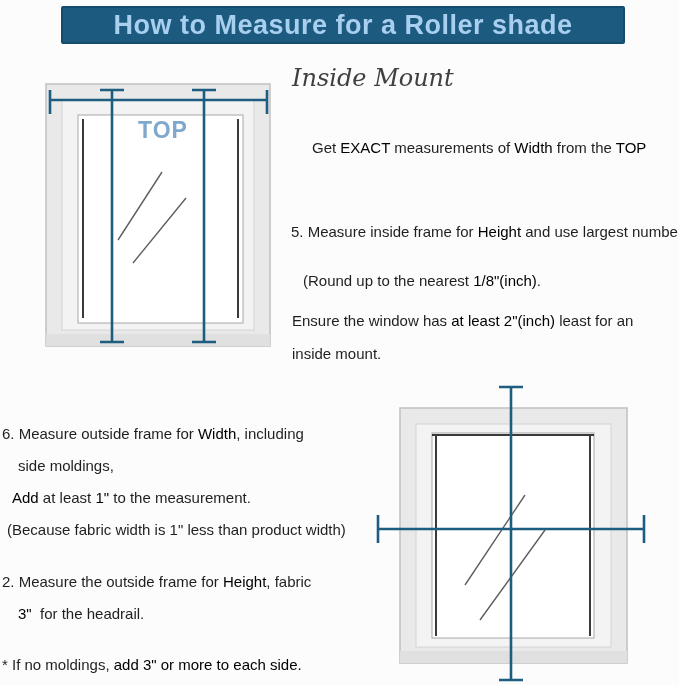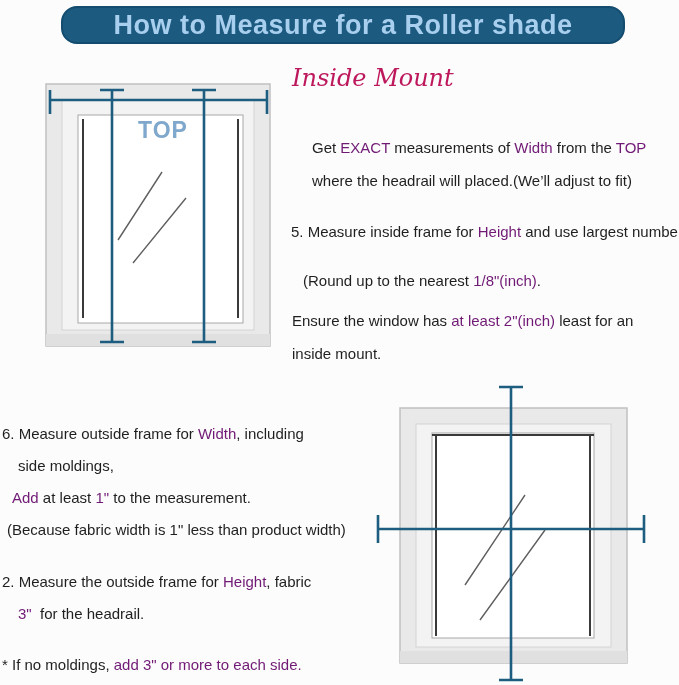--- a/index.html
+++ b/index.html
@@ -3,37 +3,37 @@
 <meta charset="utf-8">
 <style>
   html,body{margin:0;padding:0;}
   .page{
     position:relative;width:679px;height:685px;
     background:#fcfcfc;overflow:hidden;
     font-family:"Liberation Sans",sans-serif;
   }
   .banner{
     position:absolute;left:61px;top:6px;width:564px;height:38px;
-    background:#1c5a80;border:2px solid #134c6e;border-radius:16px;
+    background:#1c5a80;border:2px solid #134c6e;border-radius:2px;
     box-sizing:border-box;display:flex;align-items:center;justify-content:center;
   }
   .banner span{
     color:#a9cfee;font-weight:bold;font-size:27px;letter-spacing:.5px;
     font-family:"Liberation Sans",sans-serif;white-space:nowrap;
   }
   .sec-heading{
     position:absolute;
     font-family:"DejaVu Serif","Liberation Serif",serif;
-    font-style:italic;font-size:24px;color:#be185d;white-space:nowrap;
+    font-style:italic;font-size:24px;color:#404040;white-space:nowrap;
   }
   .line{
     position:absolute;white-space:nowrap;
     font-size:15px;color:#1f1f1f;line-height:19px;
   }
-  .accent{color:#701a75;text-align:right;}
+  .accent{color:#000000;text-align:right;}
   svg{position:absolute;display:block;}
   .mline{stroke:#1d5d80;stroke-width:2.6;fill:none;}
   .diag{stroke:#5f5f5f;stroke-width:1.4;fill:none;}
   .sash{stroke:#3a3a3a;stroke-width:2;fill:none;}
   .top-label{
     font-family:"Liberation Sans",sans-serif;font-weight:bold;
     font-size:23px;fill:#7fa8cc;letter-spacing:1px;
   }
 </style>
 </head>
@@ -62,21 +62,20 @@
       <path class="mline" d="M20,30 L20,54 M20,40 L237,40 M237,30 L237,54"></path>
       <path class="mline" d="M70,30 L94,30 M82,30 L82,282 M70,282 L94,282"></path>
       <path class="mline" d="M162,30 L186,30 M174,30 L174,282 M162,282 L186,282"></path>
     </g>
     <text class="top-label" x="108" y="78">TOP</text>
   </svg>
 
   <div class="sec-heading" style="left:292px;top:64px">Inside Mount</div>
 
   <div class="line" style="left:312px;top:138px"><span>Get </span><span class="accent">EXACT</span><span> measurements of </span><span class="accent">Width</span><span> from the </span><span class="accent">TOP</span></div>
-  <div class="line" style="left:312px;top:171px"><span>where the headrail will placed.(We’ll adjust to fit)</span></div>
   <div class="line" style="left:291px;top:222px"><span>5. Measure inside frame for </span><span class="accent">Height</span><span> and use largest number</span></div>
   <div class="line" style="left:303px;top:271px"><span>(Round up to the nearest </span><span class="accent">1/8"(inch)</span><span>.</span></div>
   <div class="line" style="left:292px;top:311px"><span>Ensure the window has </span><span class="accent">at least 2"(inch)</span><span> least for an</span></div>
   <div class="line" style="left:292px;top:344px"><span>inside mount.</span></div>
 
 
   <div class="line" style="left:2px;top:424px"><span>6. Measure outside frame for </span><span class="accent">Width</span><span>, including</span></div>
   <div class="line" style="left:18px;top:456px"><span>side moldings,</span></div>
   <div class="line" style="left:12px;top:488px"><span class="accent">Add</span><span> at least </span><span class="accent">1"</span><span> to the measurement.</span></div>
   <div class="line" style="left:7px;top:520px"><span>(Because fabric width is 1" less than product width)</span></div>

